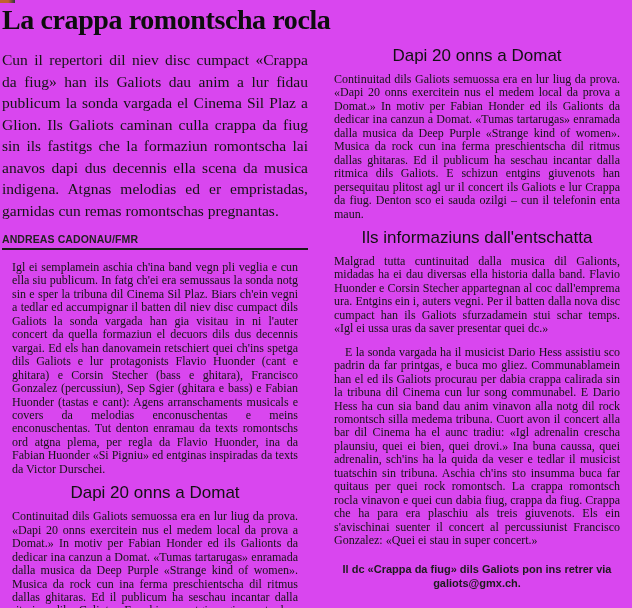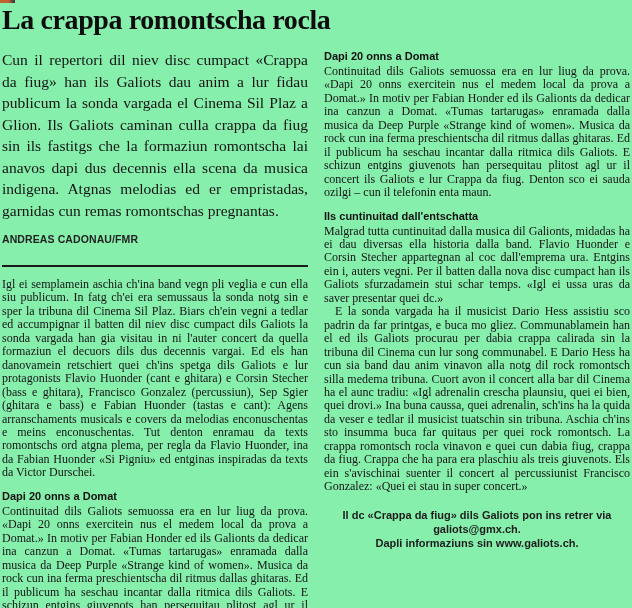--- a/index.html
+++ b/index.html
@@ -1,21 +1,21 @@
 <!DOCTYPE html>
 <html><head>
 <meta charset="utf-8">
 <style>
   html, body { margin: 0; padding: 0; background: #ffffff; }
   .page {
     position: relative;
     width: 632px;
     height: 608px;
     box-sizing: border-box;
-    background: #86efac;
+    background: #d946ef;
     color: #121212;
     font-family: "Liberation Serif", serif;
     overflow: hidden;
     padding: 0 2px;
   }
   .accent-mark {
     position: absolute;
     top: 0; left: 0;
     width: 15px; height: 3px;
     background: linear-gradient(90deg, #c1622f 0%, #c1622f 55%, #2c3440 100%);
@@ -47,43 +47,44 @@
   }
   .byline-block {
     margin: 12px 0 11px 0;
   }
   .byline {
     font-family: "Liberation Sans", sans-serif;
     font-weight: bold;
     font-size: 10.5px;
     letter-spacing: 0.1px;
     color: #222;
-    padding-bottom: 20px;
+    padding-bottom: 3px;
   }
   .byline-rule {
     border: 0;
     border-top: 2px solid #1a1a1a;
     height: 0;
   }
   p.body {
     font-size: 12px;
     line-height: 13.45px;
     text-align: justify;
-    margin: 0;
+    margin: 10px;
     color: #141414;
   }
   p.body .it { }
   p.indent { text-indent: 11px; }
   h2.subhead {
     font-family: "Liberation Sans", sans-serif;
-    font-weight: bold;
-    font-size: 11px;
+    font-weight: normal;
+    font-size: 17px;
     line-height: 14px;
     margin: 9px 0 2px 0;
     color: #111;
+    text-align: center;
   }
   .footer-note {
     font-family: "Liberation Sans", sans-serif;
     font-weight: bold;
     font-size: 11px;
     line-height: 14px;
     margin: 14px 0 0 0;
     color: #1c1c1c;
     text-align: center;
   }
@@ -110,24 +111,23 @@
       <p class="body"><span>Igl ei semplamein aschia ch'ina band vegn pli veglia e cun ella siu publicum. In fatg ch'ei era semussaus la sonda notg sin e sper la tribuna dil Cinema Sil Plaz. Biars ch'ein vegni a tedlar ed accumpignar il batten dil niev disc cumpact dils Galiots la sonda vargada han gia visitau in ni l'auter concert da quella formaziun el decuors dils dus decennis vargai. Ed els han danovamein retschiert quei ch'ins spetga dils Galiots e lur protagonists </span><span class="it">Flavio Huonder</span><span> (cant e ghitara) e </span><span class="it">Corsin Stecher</span><span> (bass e ghitara), </span><span class="it">Francisco Gonzalez</span><span> (percussiun), </span><span class="it">Sep Sgier</span><span> (ghitara e bass) e </span><span class="it">Fabian Huonder</span><span> (tastas e cant): Agens arranschaments musicals e covers da melodias enconuschentas e meins enconuschentas. Tut denton enramau da texts romontschs ord atgna plema, per regla da Flavio Huonder, ina da Fabian Huonder «Si Pigniu» ed entginas inspiradas da texts da Victor Durschei.</span></p>
 
       <h2 class="subhead">Dapi 20 onns a Domat</h2>
       <p class="body">Continuitad dils Galiots semuossa era en lur liug da prova. «Dapi 20 onns exercitein nus el medem local da prova a Domat.» In motiv per Fabian Honder ed ils Galionts da dedicar ina canzun a Domat. «Tumas tartarugas» enramada dalla musica da Deep Purple «Strange kind of women». Musica da rock cun ina ferma preschientscha dil ritmus dallas ghitaras. Ed il publicum ha seschau incantar dalla ritmica dils Galiots. E schizun entgins giuvenots han persequitau plitost agl ur il concert ils Galiots e lur Crappa da fiug. Denton sco ei sauda ozilgi – cun il telefonin enta maun.</p>
     </div>
 
     <div class="col">
       <h2 class="subhead">Dapi 20 onns a Domat</h2>
       <p class="body">Continuitad dils Galiots semuossa era en lur liug da prova. «Dapi 20 onns exercitein nus el medem local da prova a Domat.» In motiv per Fabian Honder ed ils Galionts da dedicar ina canzun a Domat. «Tumas tartarugas» enramada dalla musica da Deep Purple «Strange kind of women». Musica da rock cun ina ferma preschientscha dil ritmus dallas ghitaras. Ed il publicum ha seschau incantar dalla ritmica dils Galiots. E schizun entgins giuvenots han persequitau plitost agl ur il concert ils Galiots e lur Crappa da fiug. Denton sco ei sauda ozilgi – cun il telefonin enta maun.</p>
 
-      <h2 class="subhead">Ils cuntinuitad dall'entschatta</h2>
+      <h2 class="subhead">Ils informaziuns dall'entschatta</h2>
       <p class="body">Malgrad tutta cuntinuitad dalla musica dil Galionts, midadas ha ei dau diversas ella historia dalla band. Flavio Huonder e Corsin Stecher appartegnan al coc dall'emprema ura. Entgins ein i, auters vegni. Per il batten dalla nova disc cumpact han ils Galiots sfurzadamein stui schar temps. «Igl ei ussa uras da saver presentar quei dc.»</p>
       <p class="body indent"><span>E la sonda vargada ha il musicist </span><span class="it">Dario Hess</span><span> assistiu sco padrin da far printgas, e buca mo gliez. Communablamein han el ed ils Galiots procurau per dabia crappa calirada sin la tribuna dil Cinema cun lur song communabel. E Dario Hess ha cun sia band dau anim vinavon alla notg dil rock romontsch silla medema tribuna. Cuort avon il concert alla bar dil Cinema ha el aunc tradiu: «Igl adrenalin crescha plaunsiu, quei ei bien, quei drovi.» Ina buna caussa, quei adrenalin, sch'ins ha la quida da veser e tedlar il musicist tuatschin sin tribuna. Aschia ch'ins sto insumma buca far quitaus per quei rock romontsch. La crappa romontsch rocla vinavon e quei cun dabia fiug, crappa da fiug. Crappa che ha para era plaschiu als treis giuvenots. Els ein s'avischinai suenter il concert al percussiunist Francisco Gonzalez: «Quei ei stau in super concert.»</span></p>
 
       <p class="footer-note">
         <span>Il dc «Crappa da fiug» dils Galiots pon ins retrer via galiots@gmx.ch.</span><br>
-        <span>Dapli informaziuns sin www.galiots.ch.</span>
       </p>
     </div>
 
   </div>
 </div>
 
 </body></html>

